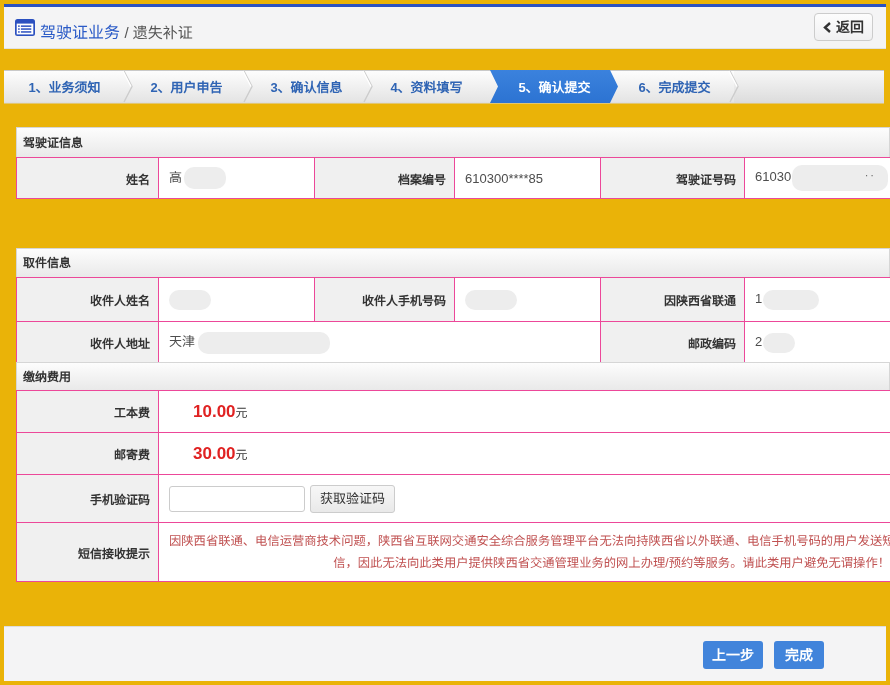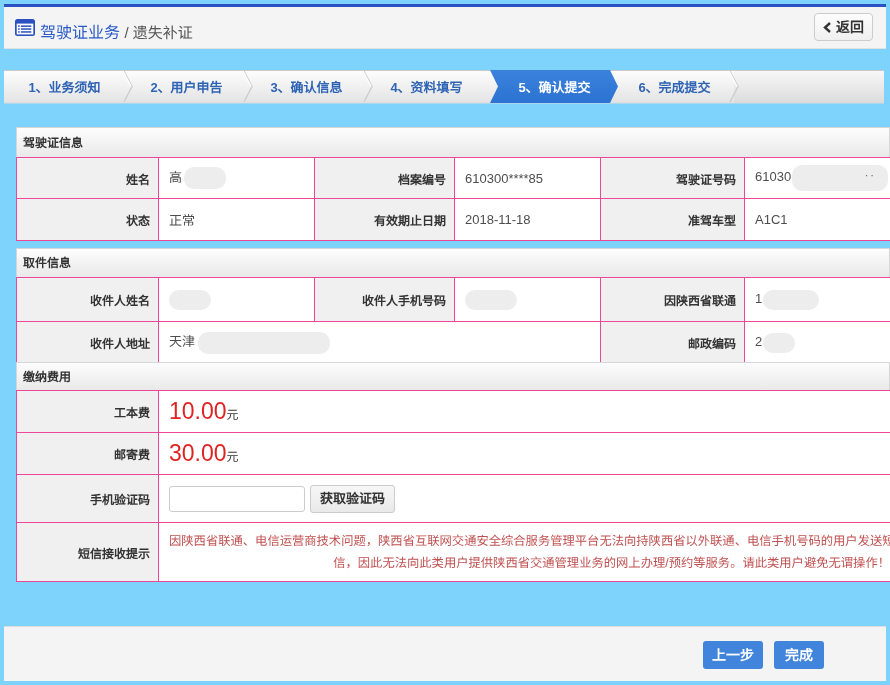--- a/index.html
+++ b/index.html
@@ -1,41 +1,41 @@
 <!DOCTYPE html>
 <html lang="zh-CN"><head>
 <meta charset="utf-8">
 <style>
 html,body{margin:0;padding:0;background:#fff;}
 body{width:890px;height:685px;font-family:"Liberation Sans",sans-serif;-webkit-font-smoothing:antialiased;}
-#page{position:relative;width:890px;height:685px;overflow:hidden;background:#7dd3fc;}
+#page{position:relative;width:890px;height:685px;overflow:hidden;background:#eab308;}
 .abs{position:absolute;}
 
 #topbar{left:4px;top:4px;width:882px;height:3px;background:#2a52c2;}
 
 #hband{left:4px;top:7px;width:882px;height:42px;background:#f4f4f5;border-bottom:1px solid #e2e2e2;box-sizing:border-box;}
 #hicon{left:15px;top:19px;}
 #htitle{left:40px;top:19px;font-size:16px;color:#2b5bc7;}
 #hsub{color:#555;font-size:15px;}
 #backbtn{left:814px;top:13px;width:59px;height:28px;box-sizing:border-box;border:1px solid #ccc;border-radius:4px;background:linear-gradient(#fdfdfd,#f0f0f1);color:#333;font-size:14px;font-weight:bold;text-align:center;line-height:26px;}
 
 #wiz{left:4px;top:70px;}
 
 .sec{position:absolute;left:8px;width:874px;padding-left:8px;}
 .hd{box-sizing:border-box;border:1px solid #d6d6d6;border-bottom:none;height:29px;line-height:29px;padding-left:6px;font-weight:bold;font-size:12px;color:#333;background:linear-gradient(#fdfdfd,#e9e9e9);}
 table{border-collapse:collapse;table-layout:fixed;width:874px;}
 td{border:1px solid #ec4899;overflow:hidden;position:relative;}
 td.l{background:#f0f0f0;text-align:right;padding:0 8px 0 0;font-weight:bold;font-size:12px;color:#333;}
 td.v{background:#fff;padding:0 0 0 10px;color:#4d4d4d;font-size:13px;white-space:nowrap;}
 .blob{display:inline-block;height:20px;background:#ededed;border-radius:10px;vertical-align:middle;}
 
-.price{color:#e02222;font-weight:normal;font-size:23px;}
+.price{color:#e02222;font-weight:bold;font-size:17px;margin-left:24px;}
 .yuan{color:#333;font-size:12px;}
 #vcode{width:136px;height:26px;box-sizing:border-box;border:1px solid #ccc;border-radius:3px;background:#fff;display:inline-block;vertical-align:middle;}
-#getbtn{display:inline-block;vertical-align:middle;margin-left:5px;width:85px;height:28px;box-sizing:border-box;border:1px solid #ccc;border-radius:3px;background:linear-gradient(#f7f7f7,#e9e9e9);color:#333;font-size:13px;font-weight:bold;text-align:center;line-height:26px;}
+#getbtn{display:inline-block;vertical-align:middle;margin-left:5px;width:85px;height:28px;box-sizing:border-box;border:1px solid #ccc;border-radius:3px;background:linear-gradient(#f7f7f7,#e9e9e9);color:#333;font-size:13px;font-weight:normal;text-align:center;line-height:26px;}
 .note{color:#c05151;font-size:12.3px;line-height:22px;white-space:nowrap;text-align:right;}
 
 #fband{left:4px;top:626px;width:882px;height:55px;background:#f4f4f5;border-top:1px solid #ddd;box-sizing:border-box;}
 .bbtn{position:absolute;top:641px;height:28px;background:#4184db;border-radius:3px;color:#fff;font-size:14px;font-weight:bold;text-align:center;line-height:28px;box-sizing:border-box;}
 #prev{left:703px;width:60px;}
 #done{left:774px;width:50px;}
 </style>
 </head>
 <body>
 <div id="page">
@@ -109,28 +109,20 @@
         </colgroup>
       <tbody>
           <tr style="height:41px">
         <td class="l">姓名</td>
             <td class="v">高<span class="blob" style="width:42px;height:22px;margin-left:2px"></span></td>
         <td class="l">档案编号</td>
             <td class="v">610300****85</td>
         <td class="l">驾驶证号码</td>
             <td class="v">61030<span class="blob" style="width:96px;height:26px;margin-left:1px"></span><span style="position:absolute;right:14px;top:11px;font-size:11px;color:#666;letter-spacing:2px">··</span></td>
       </tr>
-      <tr style="height:42px">
-        <td class="l">状态</td>
-            <td class="v">正常</td>
-        <td class="l">有效期止日期</td>
-            <td class="v">2018-11-18</td>
-        <td class="l">准驾车型</td>
-            <td class="v">A1C1</td>
-      </tr>
     </tbody>
       </table>
   </div>
 
   <div class="sec" style="top:248px">
     <div class="hd">取件信息</div>
     <table>
       <colgroup>
           <col style="width:142px">
           <col style="width:156px">

